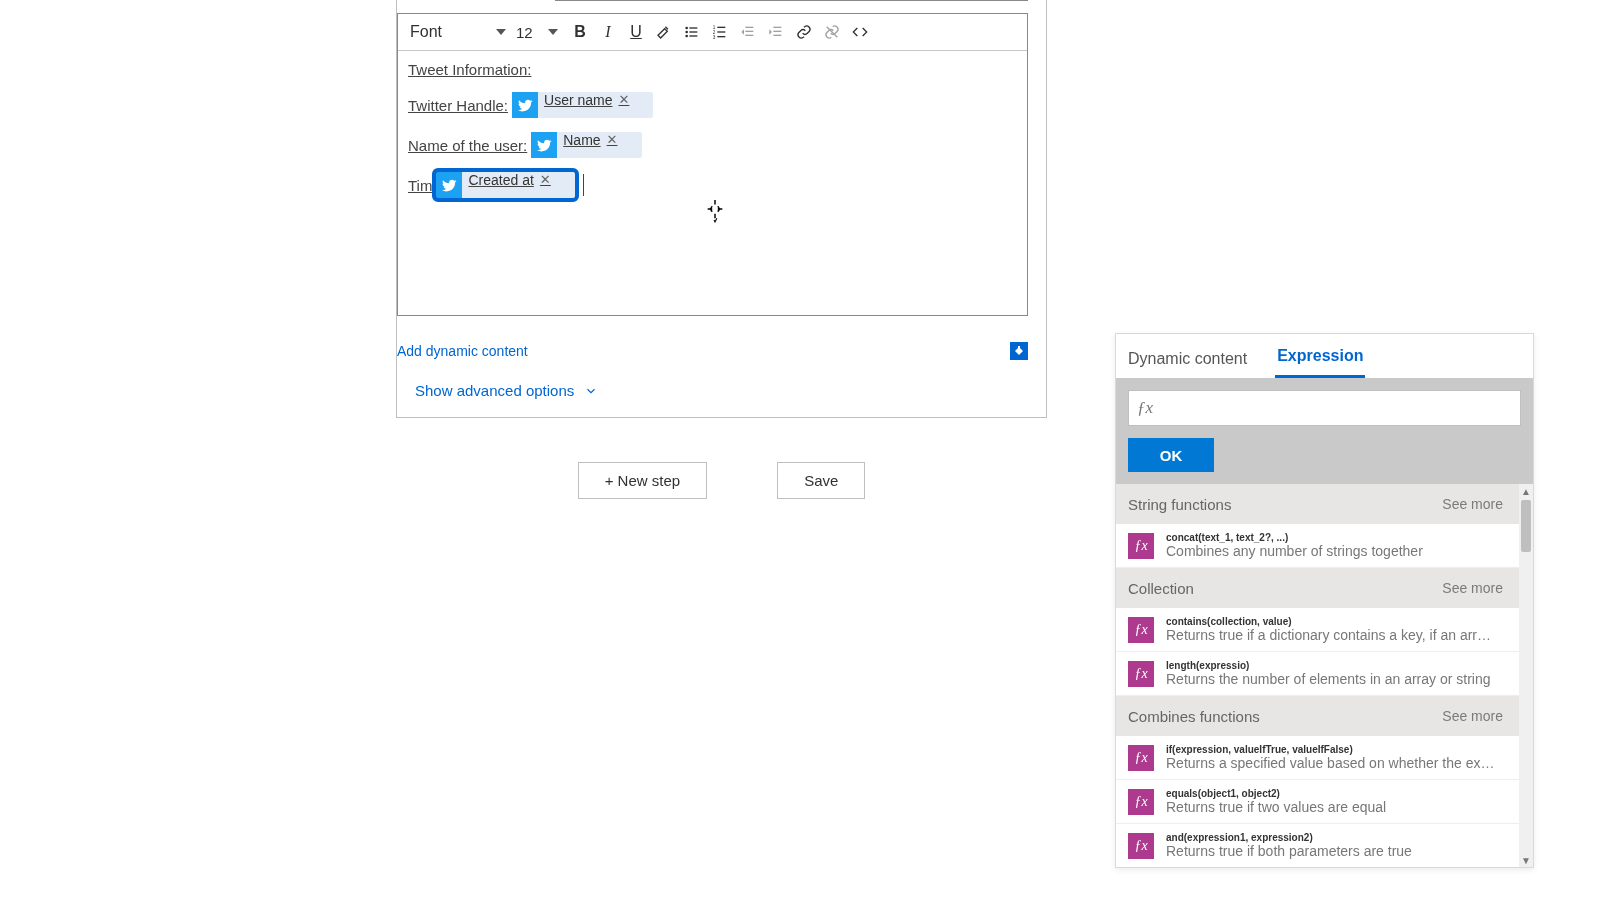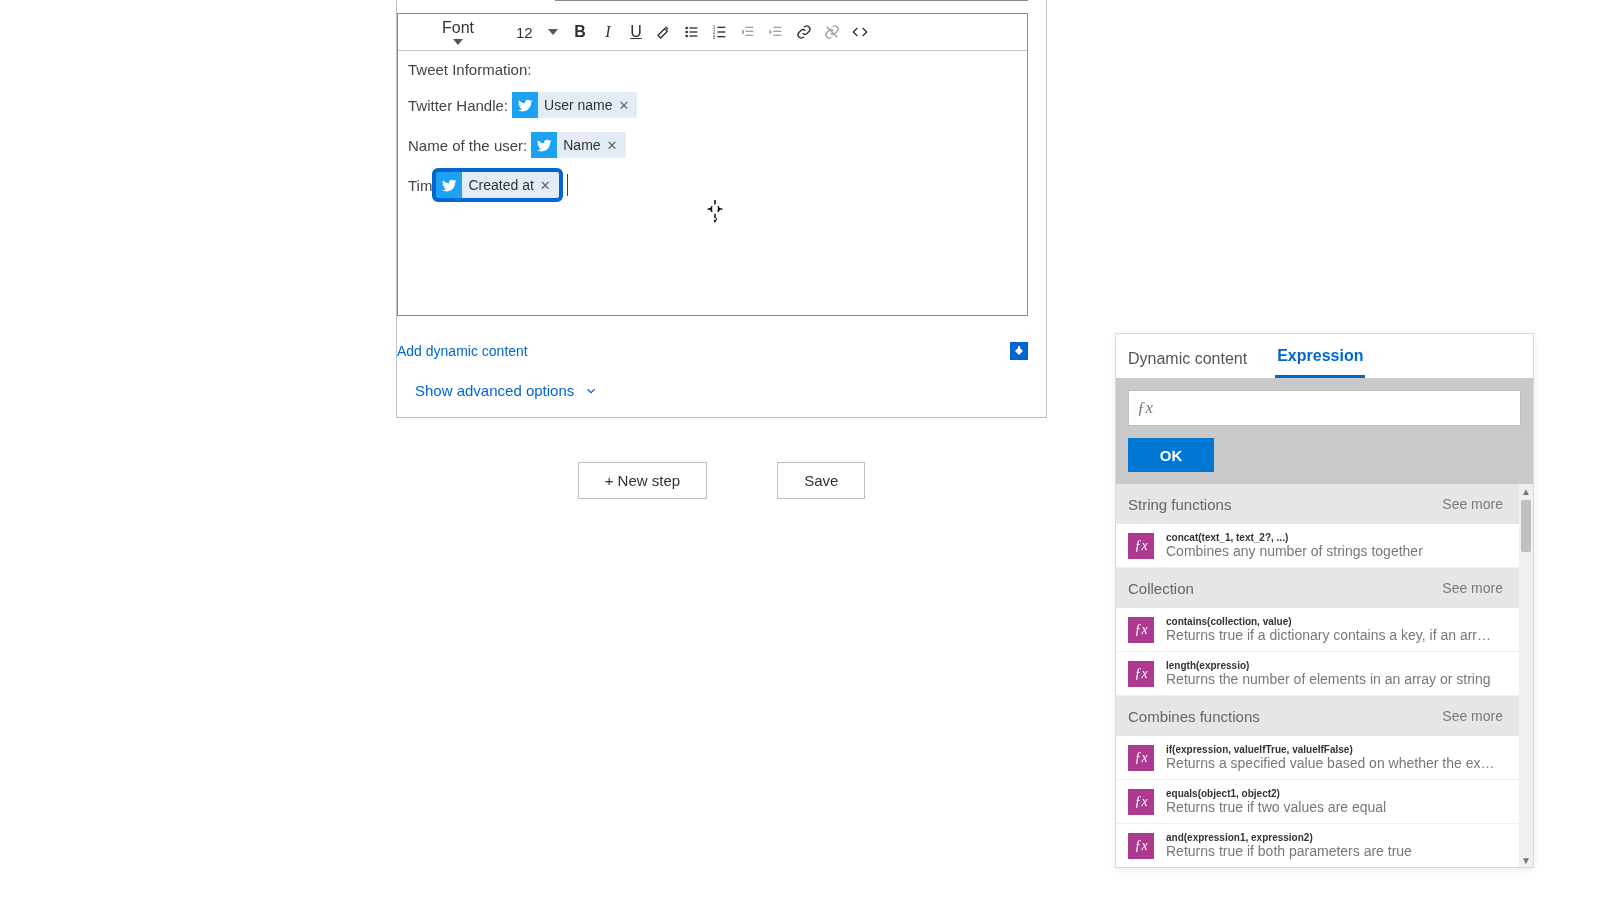--- a/index.html
+++ b/index.html
@@ -56,21 +56,20 @@
     border-bottom: 1px solid #c8c6c4;
     padding: 0 6px;
     gap: 0;
   }
   .tb-font {
     display:flex; align-items:center;
     width:96px; height:26px;
     padding:0 6px;
     font-size:16px;
     justify-content:space-between;
-    flex-direction:column;
   }
   .tb-size {
     display:flex; align-items:center;
     width:42px; height:26px;
     padding:0 4px;
     font-size:15px;
     justify-content:space-between;
     margin-right:4px;
   }
   .caret-down {
@@ -85,27 +84,27 @@
   }
   .tb-btn svg { width:16px; height:16px; }
   
   .editor-body {
     min-height: 244px;
     padding: 10px 10px;
     font-size: 15px;
     color: #444;
     position: relative;
   }
-  .line { margin-bottom: 14px; display:flex; align-items:center; flex-wrap:wrap; gap:4px; }
+  .line { margin-bottom: 14px; display:flex; align-items:center; flex-wrap:wrap; gap:4px;text-decoration:underline; }
   .token {
-    display:inline-flex; align-items:center;
+    display:inline-flex; align-items:flex-start;
     background:#e3ecf6;
     border-radius:2px;
     height:26px;
-    padding:0 6px 0 0;
+    padding:0 22px 0 0;
     font-size:14px;
     color:#333;
   }
   .token .tw {
     width:26px; height:26px;
     background:#1da1f2;
     display:flex; align-items:center; justify-content:center;
     margin-right:6px;
   }
   .token .tw svg { width:15px; height:15px; fill:#fff; }

